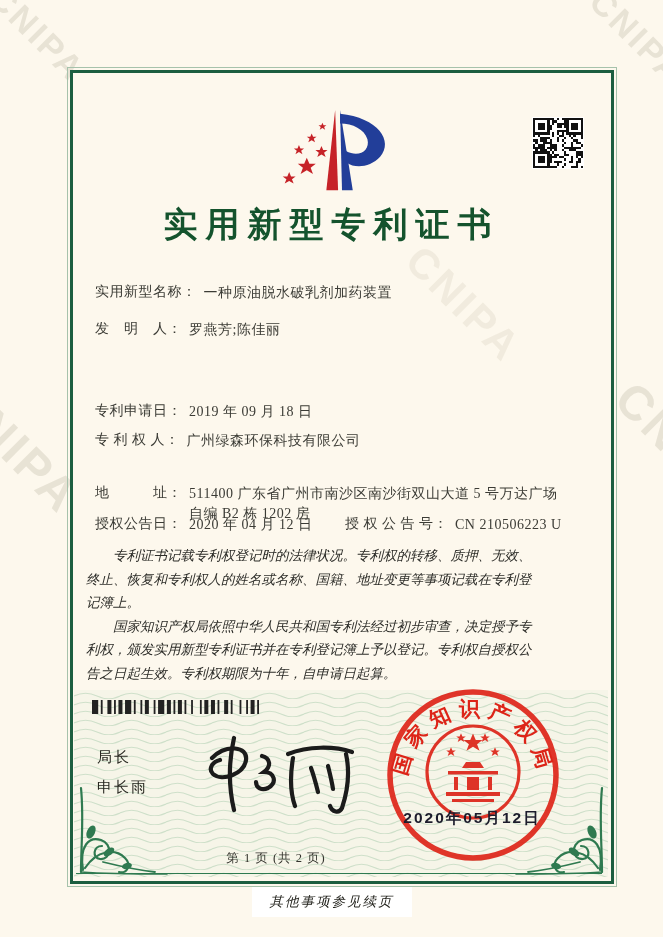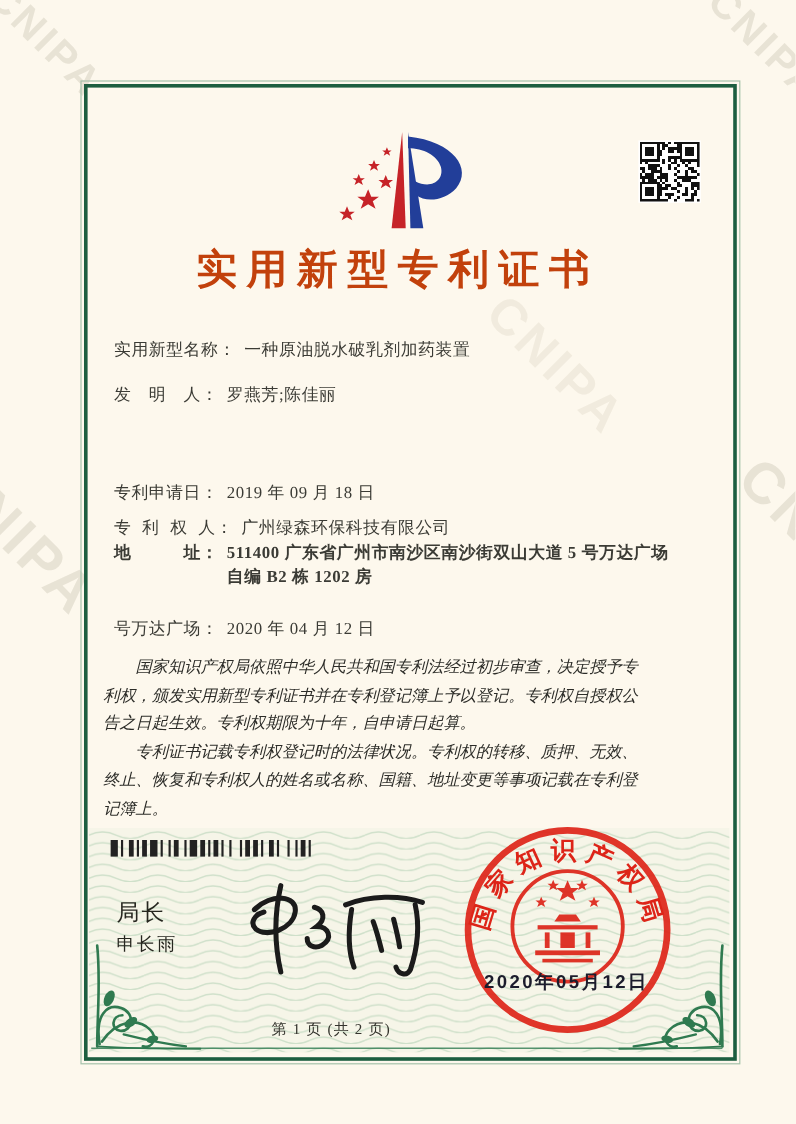--- a/index.html
+++ b/index.html
@@ -11,29 +11,29 @@
   .wm{position:absolute;font-weight:bold;color:rgba(186,178,158,0.30);
       transform:rotate(45deg);letter-spacing:3px;font-family:"Liberation Sans",sans-serif;
       pointer-events:none;white-space:nowrap;}
   
   .frame{position:absolute;left:70px;top:70px;width:544px;height:814px;box-sizing:border-box;
          border:3px solid #1c5e40;outline:1px solid #a6c2ab;outline-offset:2px;}
   .inner-rule{position:absolute;left:76px;top:873px;width:526px;height:0;
               border-top:1.5px solid #2e7a50;}
   .cert-no{position:absolute;left:95px;top:108px;font-size:13.5px;color:#4a4a42;letter-spacing:1.5px;}
   .title{position:absolute;left:0;top:202px;width:663px;text-align:center;
-         font-size:34px;font-weight:bold;color:#c2410c;letter-spacing:8px;}
+         font-size:34px;font-weight:bold;color:#14532d;letter-spacing:8px;}
   .frow{position:absolute;left:95px;width:490px;font-size:14px;color:#3b3b35;letter-spacing:0.5px;}
   .frow .lbl{display:inline-block;vertical-align:top;}
   .frow .val{display:inline-block;vertical-align:top;margin-left:7px;white-space:pre-line;line-height:20px;}
   .legal{position:absolute;left:86px;top:544px;width:450px;font-size:13.5px;line-height:23.5px;
          color:#2c2c28;font-style:italic;}
   .legal p{margin:0;text-indent:2em;}
   .waveband{position:absolute;left:74px;top:690px;width:534px;height:187px;}
-  .issuer-title{position:absolute;left:97px;top:748px;font-size:19px;color:#26261f;
+  .issuer-title{position:absolute;left:97px;top:748px;font-size:15px;color:#26261f;
                 font-family:Liberation Mono, monospace;letter-spacing:2px;}
   .issuer-name{position:absolute;left:97px;top:778px;font-size:15px;color:#26261f;
                font-family:Liberation Mono, monospace;letter-spacing:2px;}
   .pagenum{position:absolute;left:0;top:850px;width:552px;text-align:center;
            font-size:12.5px;color:#33332c;letter-spacing:1px;}
   .chip{position:absolute;left:50%;transform:translateX(-50%);top:887px;background:#ffffff;
         padding:6px 18px;font-size:13.5px;color:#25251f;letter-spacing:2px;font-style:italic;}
   svg{display:block;}
 </style>
 </head>
@@ -323,34 +323,37 @@
 
   <div class="frow" style="top:283px;">
     <span class="lbl">实用新型名称：</span><span class="val">一种原油脱水破乳剂加药装置</span>
   </div>
   <div class="frow" style="top:320px;">
     <span class="lbl">发　明　人：</span><span class="val">罗燕芳;陈佳丽</span>
   </div>
   <div class="frow" style="top:402px;">
     <span class="lbl">专利申请日：</span><span class="val">2019 年 09 月 18 日</span>
   </div>
-  <div class="frow" style="top:431px;font-family:Liberation Mono, monospace;">
+  <div class="frow" style="top:431px;">
     <span class="lbl">专 利 权 人：</span><span class="val">广州绿森环保科技有限公司</span>
   </div>
-  <div class="frow" style="top:452px;font-weight:bold;">
+  <div class="frow" style="top:484px;">
     <span class="lbl">地　　　址：</span><span class="val">511400 广东省广州市南沙区南沙街双山大道 5 号万达广场
 自编 B2 栋 1202 房</span>
   </div>
   <div class="frow" style="top:515px;">
-    <span class="lbl">号万达广场：</span><span class="val">2020 年 04 月 12 日</span>
+    <span class="lbl">授权公告日：</span><span class="val">2020 年 04 月 12 日</span>
+    <span class="abs" style="left:250px;top:0;">
+      <span class="lbl">授 权 公 告 号：</span><span class="val">CN 210506223 U</span>
+    </span>
   </div>
 
   <div class="legal">
+    <p>专利证书记载专利权登记时的法律状况。专利权的转移、质押、无效、终止、恢复和专利权人的姓名或名称、国籍、地址变更等事项记载在专利登记簿上。</p>
     <p>国家知识产权局依照中华人民共和国专利法经过初步审查，决定授予专利权，颁发实用新型专利证书并在专利登记簿上予以登记。专利权自授权公告之日起生效。专利权期限为十年，自申请日起算。</p>
-    <p>专利证书记载专利权登记时的法律状况。专利权的转移、质押、无效、终止、恢复和专利权人的姓名或名称、国籍、地址变更等事项记载在专利登记簿上。</p>
   </div>
 
   <div class="waveband">
     <svg width="534" height="187">
       <rect width="534" height="187" fill="#edf2e2" opacity="0.45"></rect>
       <rect width="534" height="187" fill="url(#wv)"></rect>
     </svg>
   </div>
 
   <div class="abs" style="left:75px;top:784px;">
@@ -447,14 +450,15 @@
         <rect x="104" y="91" width="4" height="13"></rect>
         <rect x="62" y="106" width="54" height="4"></rect>
         <rect x="68" y="113" width="42" height="3"></rect>
       </g>
       <text x="88" y="137" text-anchor="middle" font-size="15.5" font-weight="600" fill="#1c1c2c" letter-spacing="2" font-family="'Liberation Sans',sans-serif">2020年05月12日</text>
     </svg>
   </div>
 
   <div class="pagenum">第 1 页 (共 2 页)</div>
 
+  <div class="chip">其他事项参见续页</div>
 
 </div>
 
 </body></html>

